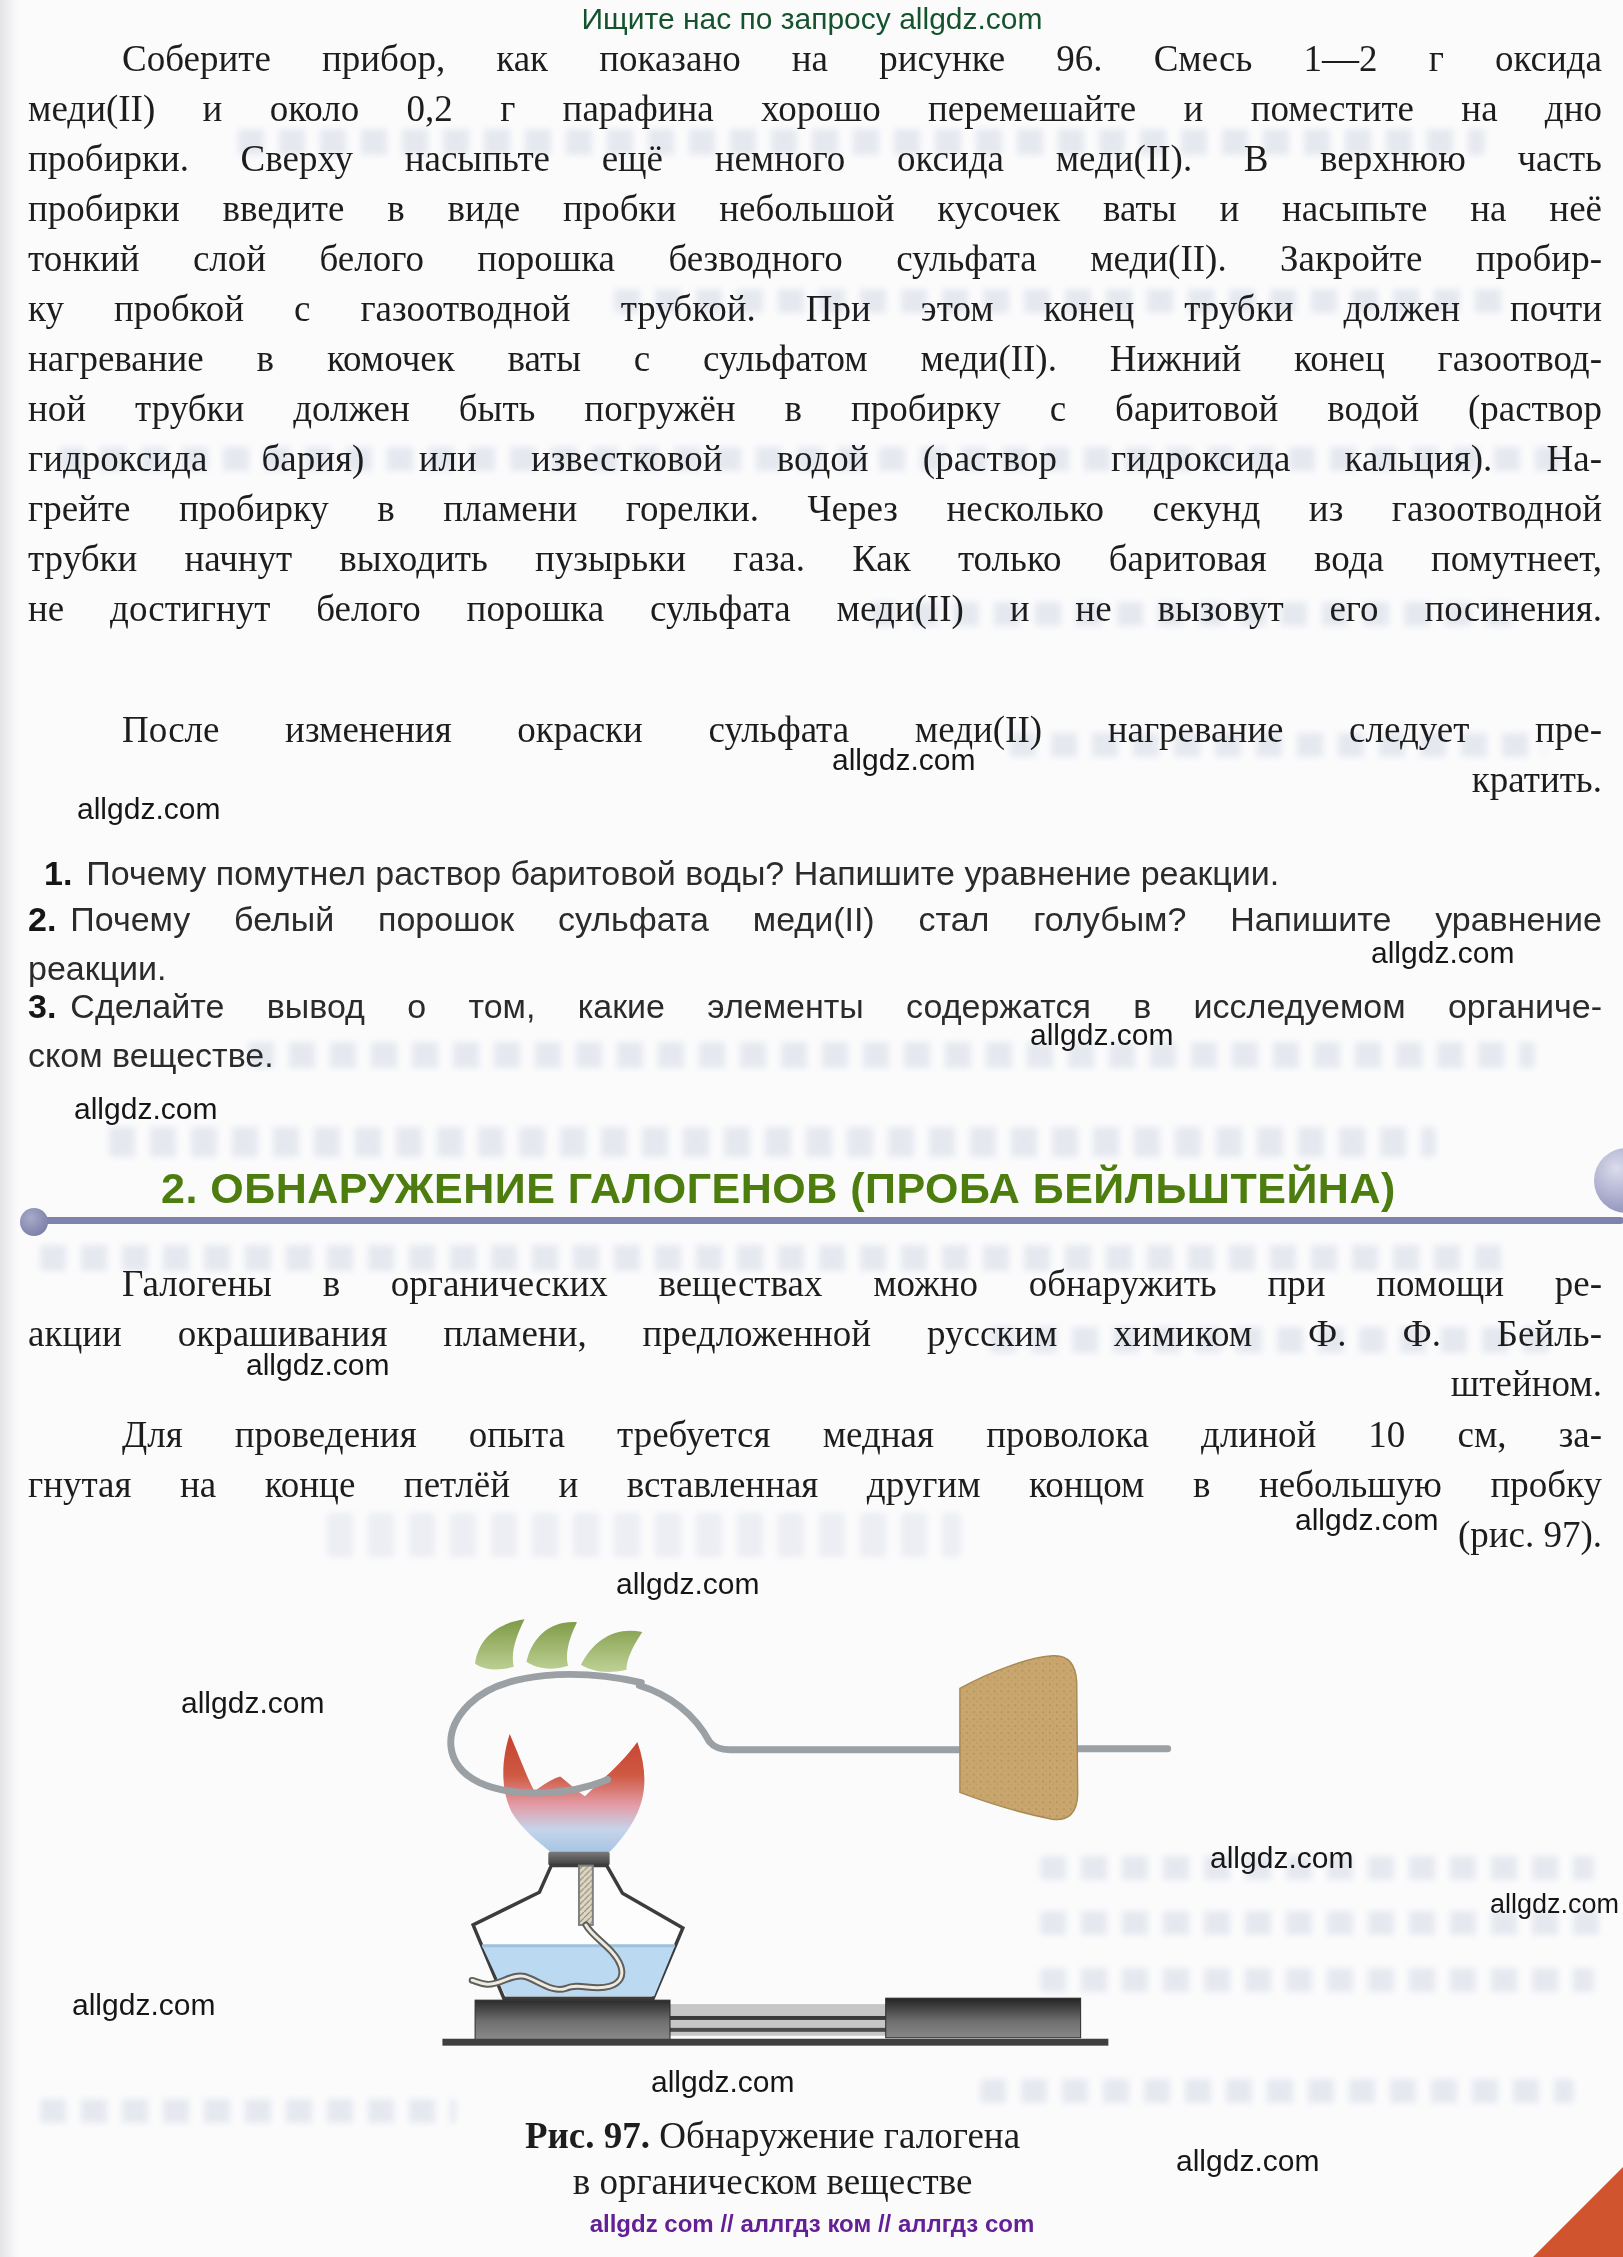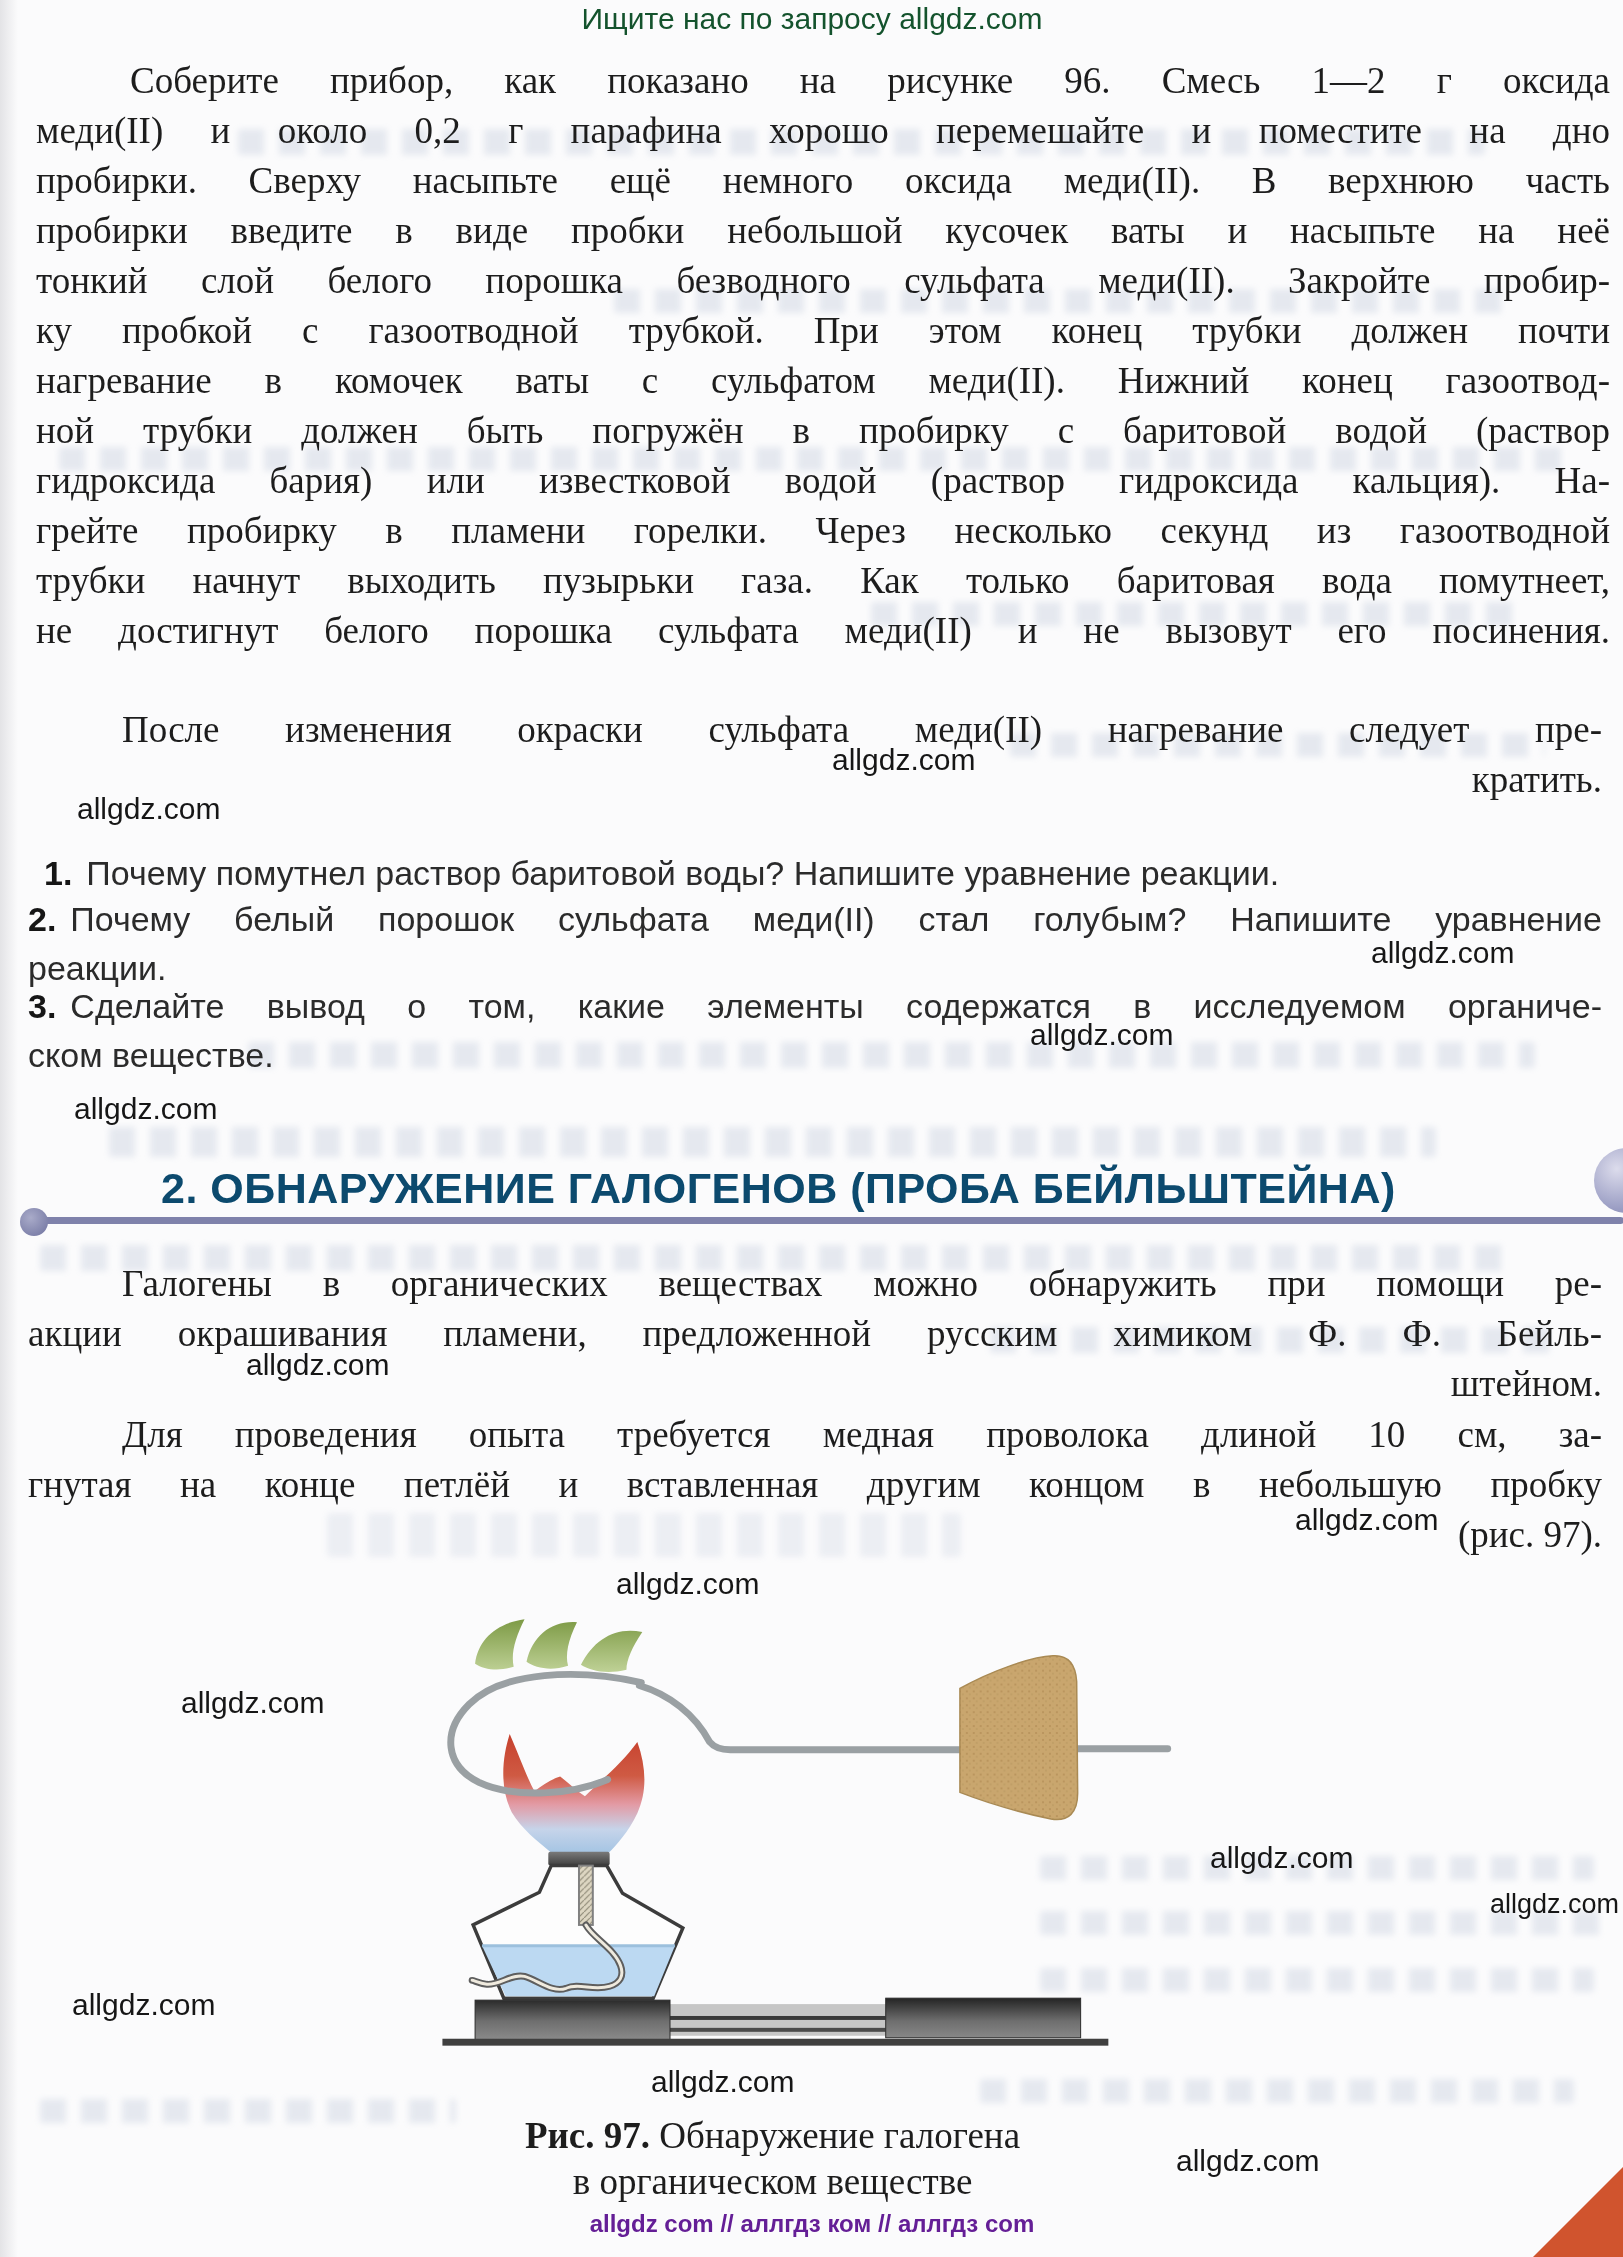--- a/index.html
+++ b/index.html
@@ -18,21 +18,21 @@
   .jfy{white-space:normal;text-align:justify;text-align-last:justify;}
   .indent{text-indent:94px;}
   
   .question{position:absolute;left:28px;width:1574px;
         font-family:"Liberation Sans",sans-serif;font-size:34px;color:#2b2b2b;}
   .qline{height:49px;line-height:49px;}
   .qnum{font-weight:700;margin-right:14px;color:#161616;}
   
   .sec-heading{position:absolute;left:161px;top:1164px;margin:0;
         font-family:"Liberation Sans",sans-serif;font-size:43px;font-weight:700;
-        letter-spacing:0.5px;color:#0c4a6e;}
+        letter-spacing:0.5px;color:#4d7c0f;}
   .divider{position:absolute;left:30px;top:1217px;width:1594px;height:7px;
         background:#7f82ab;border-radius:4px;}
   .divider-dot{position:absolute;left:20px;top:1208px;width:28px;height:28px;border-radius:50%;
         background:radial-gradient(circle at 38% 35%,#a9abc9,#7d80a9 75%);}
   .divider-sphere{position:absolute;left:1594px;top:1148px;width:65px;height:65px;border-radius:50%;
         background:radial-gradient(circle at 35% 32%,#dcdcec,#9b9ec4 65%,#7e81aa);}
   
   .wm{position:absolute;font-family:"Liberation Sans",sans-serif;font-size:30px;color:#161616;text-align:right;}
   
   .caption{position:absolute;left:416px;top:2113px;width:713px;text-align:center;font-size:37px;}
@@ -63,21 +63,21 @@
   <div class="ghost" style="left:990px;top:1327px;width:574px;height:26px;"></div>
   <div class="ghost" style="left:327px;top:1513px;width:634px;height:44px;opacity:.35;"></div>
   <div class="ghost" style="left:1040px;top:1856px;width:554px;height:24px;"></div>
   <div class="ghost" style="left:1040px;top:1911px;width:574px;height:24px;"></div>
   <div class="ghost" style="left:1040px;top:1968px;width:554px;height:24px;"></div>
   <div class="ghost" style="left:980px;top:2079px;width:594px;height:24px;"></div>
   <div class="ghost" style="left:40px;top:2099px;width:416px;height:24px;"></div>
 
   <div class="promo-top">Ищите нас по запросу allgdz.com</div>
 
-  <div class="para" style="top:56px;margin-left:8px;">
+  <div class="para" style="top:34px;">
     <div class="tline jfy indent">Соберите прибор, как показано на рисунке 96. Смесь 1—2 г оксида</div>
     <div class="tline jfy">меди(II) и около 0,2 г парафина хорошо перемешайте и поместите на дно</div>
     <div class="tline jfy">пробирки. Сверху насыпьте ещё немного оксида меди(II). В верхнюю часть</div>
     <div class="tline jfy">пробирки введите в виде пробки небольшой кусочек ваты и насыпьте на неё</div>
     <div class="tline jfy">тонкий слой белого порошка безводного сульфата меди(II). Закройте пробир-</div>
     <div class="tline jfy">ку пробкой с газоотводной трубкой. При этом конец трубки должен почти</div>
     <div class="tline jfy">нагревание в комочек ваты с сульфатом меди(II). Нижний конец газоотвод-</div>
     <div class="tline jfy">ной трубки должен быть погружён в пробирку с баритовой водой (раствор</div>
     <div class="tline jfy">гидроксида бария) или известковой водой (раствор гидроксида кальция). На-</div>
     <div class="tline jfy">грейте пробирку в пламени горелки. Через несколько секунд из газоотводной</div>

